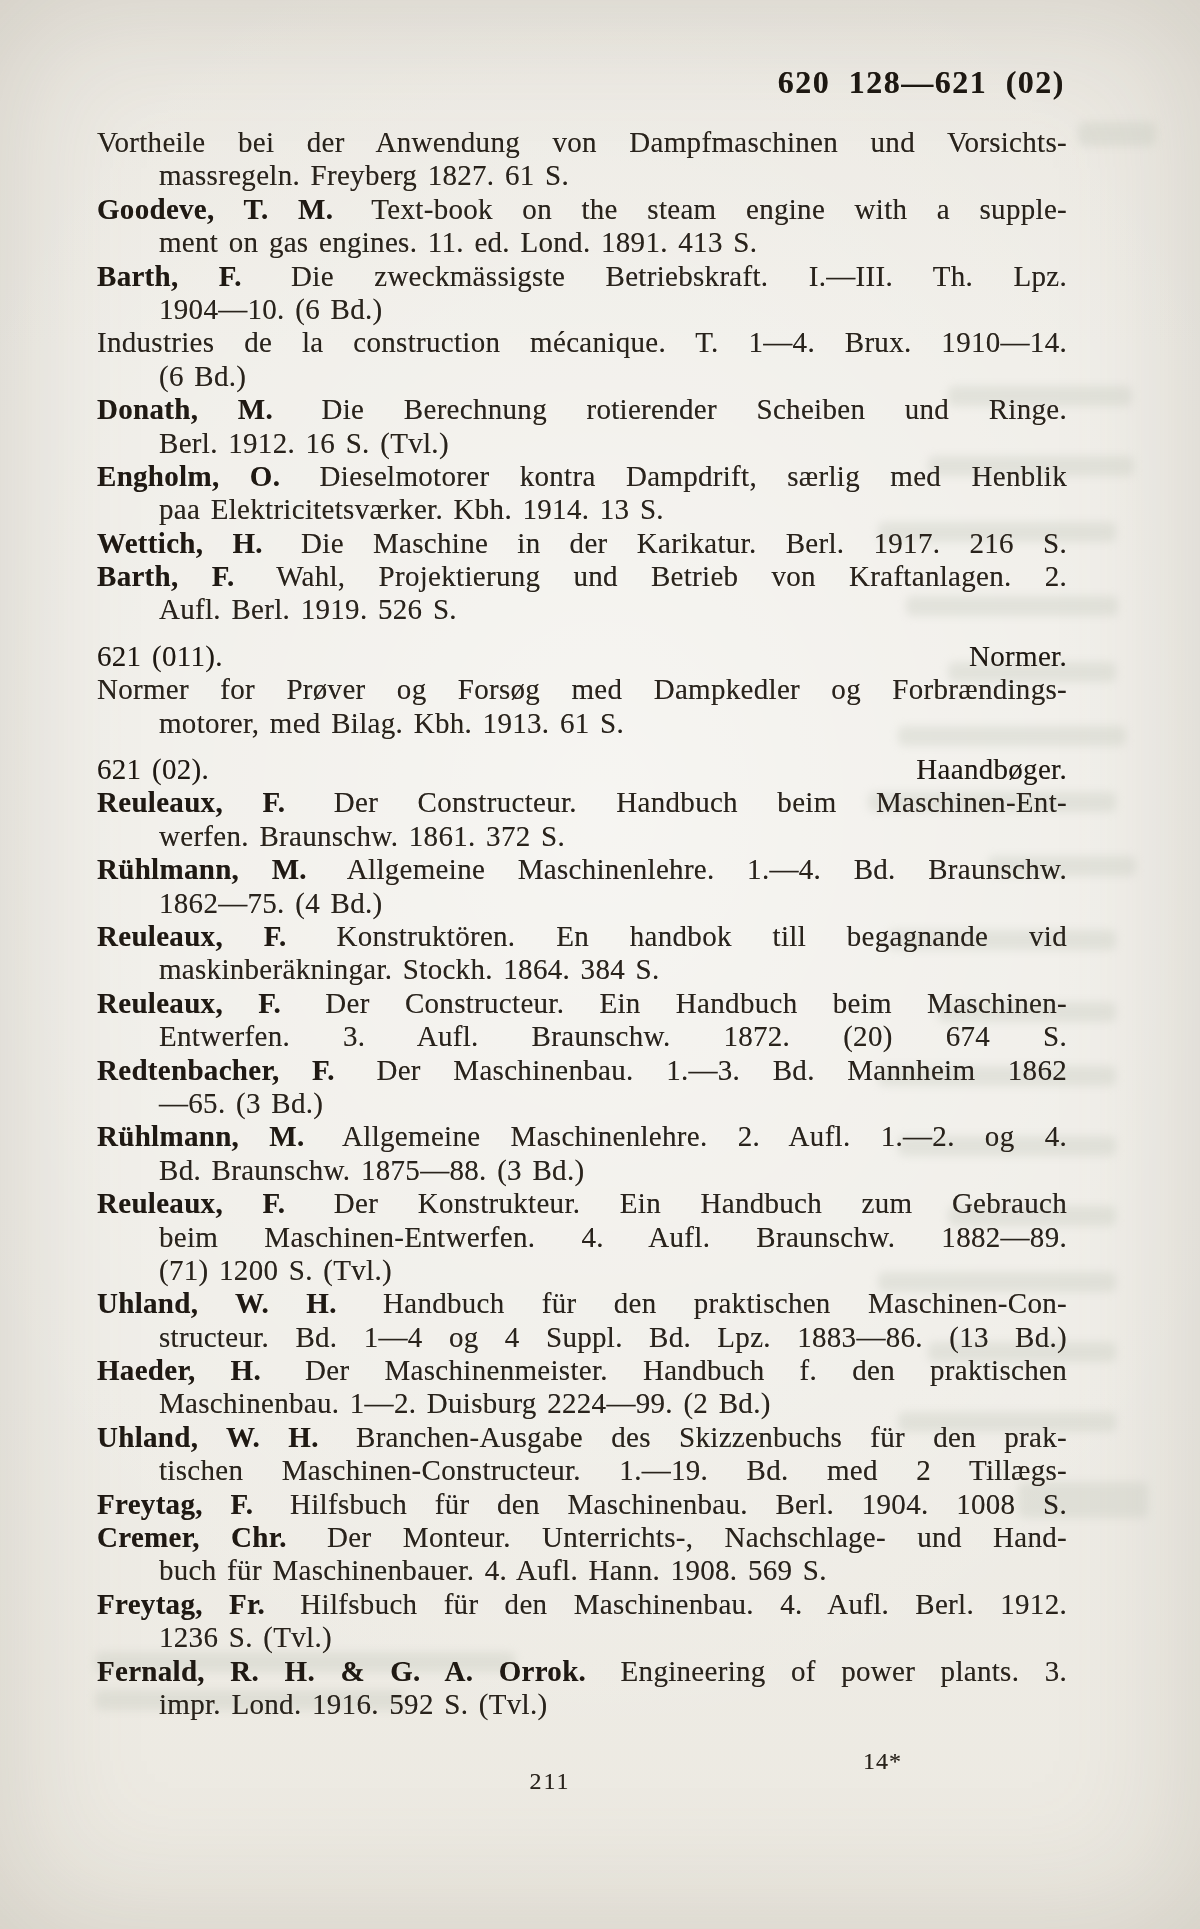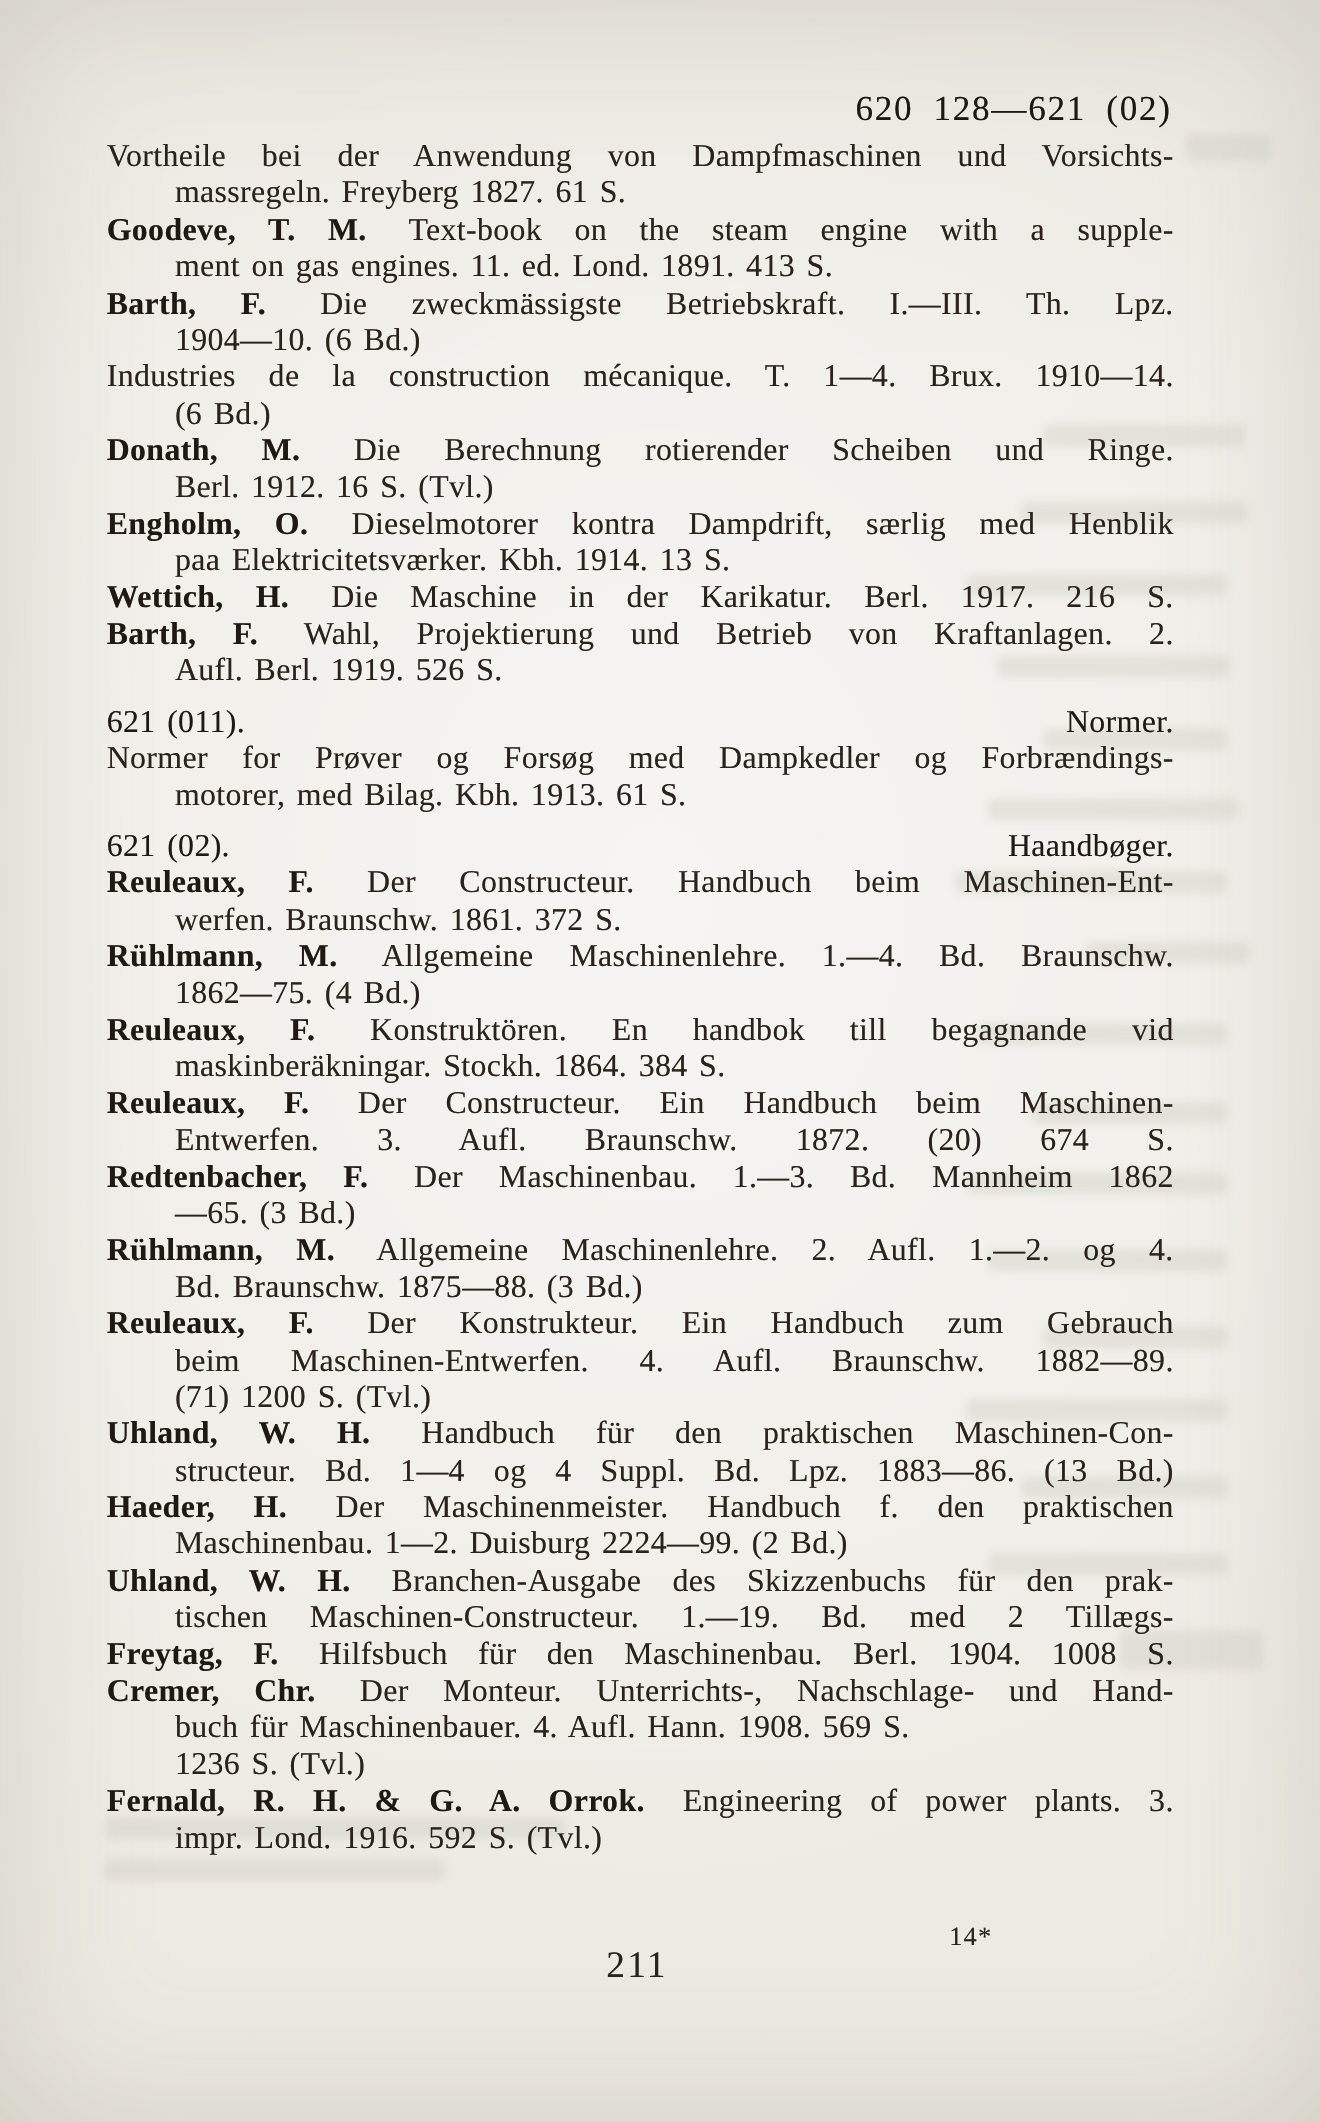--- a/index.html
+++ b/index.html
@@ -19,40 +19,39 @@
     box-shadow:inset 0 0 140px rgba(118,108,90,.22);
     font-family:"Liberation Serif","DejaVu Serif",serif;
     color:var(--ink);
   }
   
   .ghosts{position:absolute;inset:0;pointer-events:none;}
   .smudge{position:absolute;background:var(--bleed);opacity:.33;filter:blur(4px);border-radius:6px;}
 
   .header{
     position:absolute;left:97px;top:64px;width:968px;
-    text-align:right;font-weight:400;font-size:32px;line-height:36px;
+    text-align:right;font-weight:700;font-size:32px;line-height:36px;
     letter-spacing:1.5px;word-spacing:9px;color:#1d1812;
     text-shadow:0 0 .6px rgba(35,25,15,.55);
-    margin-top:16px;
   }
   .textblock{position:absolute;left:97px;top:126px;width:970px;}
   .line{
     position:relative;height:33.4px;line-height:33.4px;font-size:29px;
     white-space:nowrap;word-spacing:3px;letter-spacing:.3px;
     text-shadow:0 0 .5px rgba(40,30,20,.45);
   }
   .line.just{text-align:justify;text-align-last:justify;}
   .line.cont{padding-left:62px;}
   .line .author{font-weight:700;margin-right:9px;color:#1f1913;font-family:Liberation Serif, serif;}
   .line .rtag{position:absolute;right:0;top:0;}
   .line.section{margin-top:13px;font-weight:400;color:#1f1913;}
   .line.section .sectitle{position:absolute;right:0;top:0;}
   .pagenum{
     position:absolute;top:1768px;left:0;width:1100px;text-align:center;
-    font-size:34px;letter-spacing:2px;text-shadow:0 0 .5px rgba(40,30,20,.45);padding-left:29px;
+    font-size:24px;letter-spacing:2px;text-shadow:0 0 .5px rgba(40,30,20,.45);
   }
   .sig{
     position:absolute;top:1748px;left:863px;font-size:24px;letter-spacing:1px;
     text-shadow:0 0 .5px rgba(40,30,20,.4);
   }
 </style>
 </head>
 <body>
 
 <div class="page">
@@ -116,19 +115,20 @@
       <div class="line cont"><span class="entry-text">(71) 1200 S.  (Tvl.)</span></div>
       <div class="line just"><span class="author">Uhland, W. H.</span> <span class="entry-text">Handbuch für den praktischen Maschinen-Con-</span></div>
       <div class="line cont just"><span class="entry-text">structeur.  Bd. 1—4 og 4 Suppl. Bd.  Lpz. 1883—86.  (13 Bd.)</span></div>
       <div class="line just"><span class="author">Haeder, H.</span> <span class="entry-text">Der Maschinenmeister.  Handbuch f. den praktischen</span></div>
       <div class="line cont"><span class="entry-text">Maschinenbau.  1—2.  Duisburg 2224—99.  (2 Bd.)</span></div>
       <div class="line just"><span class="author">Uhland, W. H.</span> <span class="entry-text">Branchen-Ausgabe des Skizzenbuchs für den prak-</span></div>
       <div class="line cont just"><span class="entry-text">tischen Maschinen-Constructeur.  1.—19. Bd. med 2 Tillægs-</span></div>
       <div class="line just"><span class="author">Freytag, F.</span> <span class="entry-text">Hilfsbuch für den Maschinenbau.  Berl. 1904.  1008 S.</span></div>
       <div class="line just"><span class="author">Cremer, Chr.</span> <span class="entry-text">Der Monteur.  Unterrichts-, Nachschlage- und Hand-</span></div>
       <div class="line cont"><span class="entry-text">buch für Maschinenbauer.  4. Aufl.  Hann. 1908.  569 S.</span></div>
+      <div class="line just"><span class="author">Freytag, Fr.</span> <span class="entry-text">Hilfsbuch für den Maschinenbau.  4. Aufl.  Berl. 1912.</span></div>
       <div class="line cont"><span class="entry-text">1236 S.  (Tvl.)</span></div>
       <div class="line just"><span class="author">Fernald, R. H. &amp; G. A. Orrok.</span> <span class="entry-text">Engineering of power plants.  3.</span></div>
       <div class="line cont"><span class="entry-text">impr.  Lond. 1916.  592 S.  (Tvl.)</span></div>
     </div>
   <div class="pagenum">211</div>
   <div class="sig">14*</div>
 </div>
 
 </body></html>

